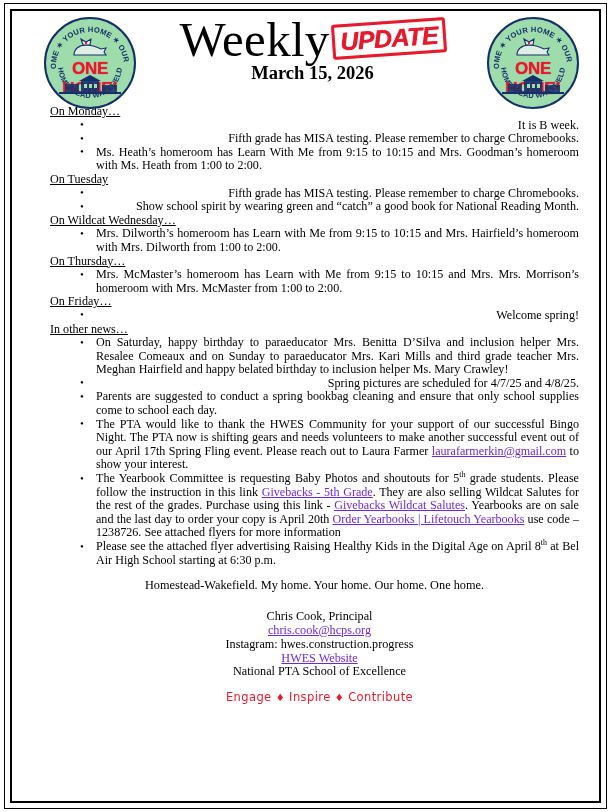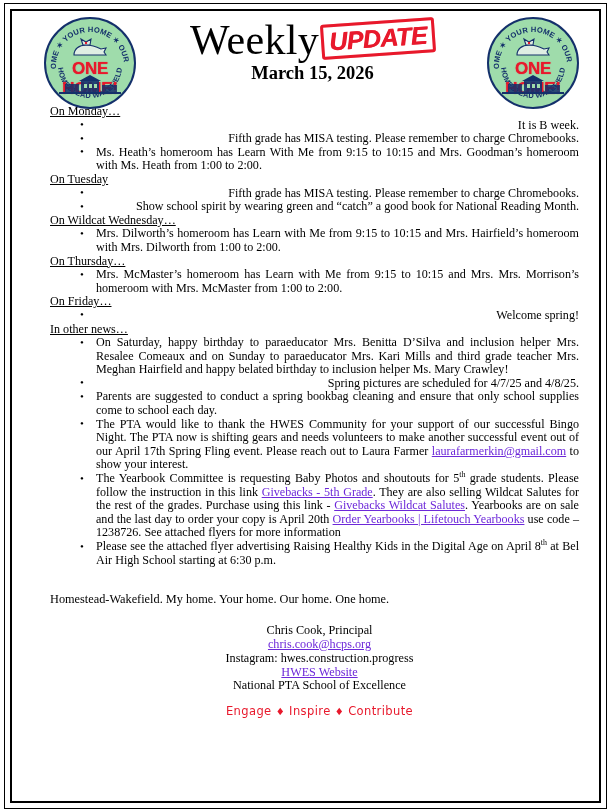--- a/index.html
+++ b/index.html
@@ -105,21 +105,21 @@
     top: 0;
     text-align: center;
   }
   .title-line {
     position: relative;
     height: 52px;
     line-height: 52px;
     white-space: nowrap;
   }
   .title-weekly {
-    font-size: 42px;
+    font-size: 49px;
     letter-spacing: 0.3px;
     vertical-align: middle;
   }
   .stamp {
     display: inline-block;
     position: relative;
     vertical-align: middle;
     margin-left: 2px;
     top: -2px;
     transform: rotate(-4deg);
@@ -180,21 +180,22 @@
   ul.bullets > li.tight { text-align: right; }
   .sp { margin-top: 4.5px; }
 
   a.link {
     color: #6d28d9;
     text-decoration: underline;
   }
   sup { font-size: 0.66em; vertical-align: super; line-height: 0; }
 
   .tagline-center {
-    margin-top: 26px;
+    text-align: center;
+    margin-top: 12px;
     font-size: 12.3px;
   }
 
   
   .signature {
     margin-top: 17px;
     padding-left: 14px;
     font-size: 12.2px;
     line-height: 13.9px;
     text-align: center;

